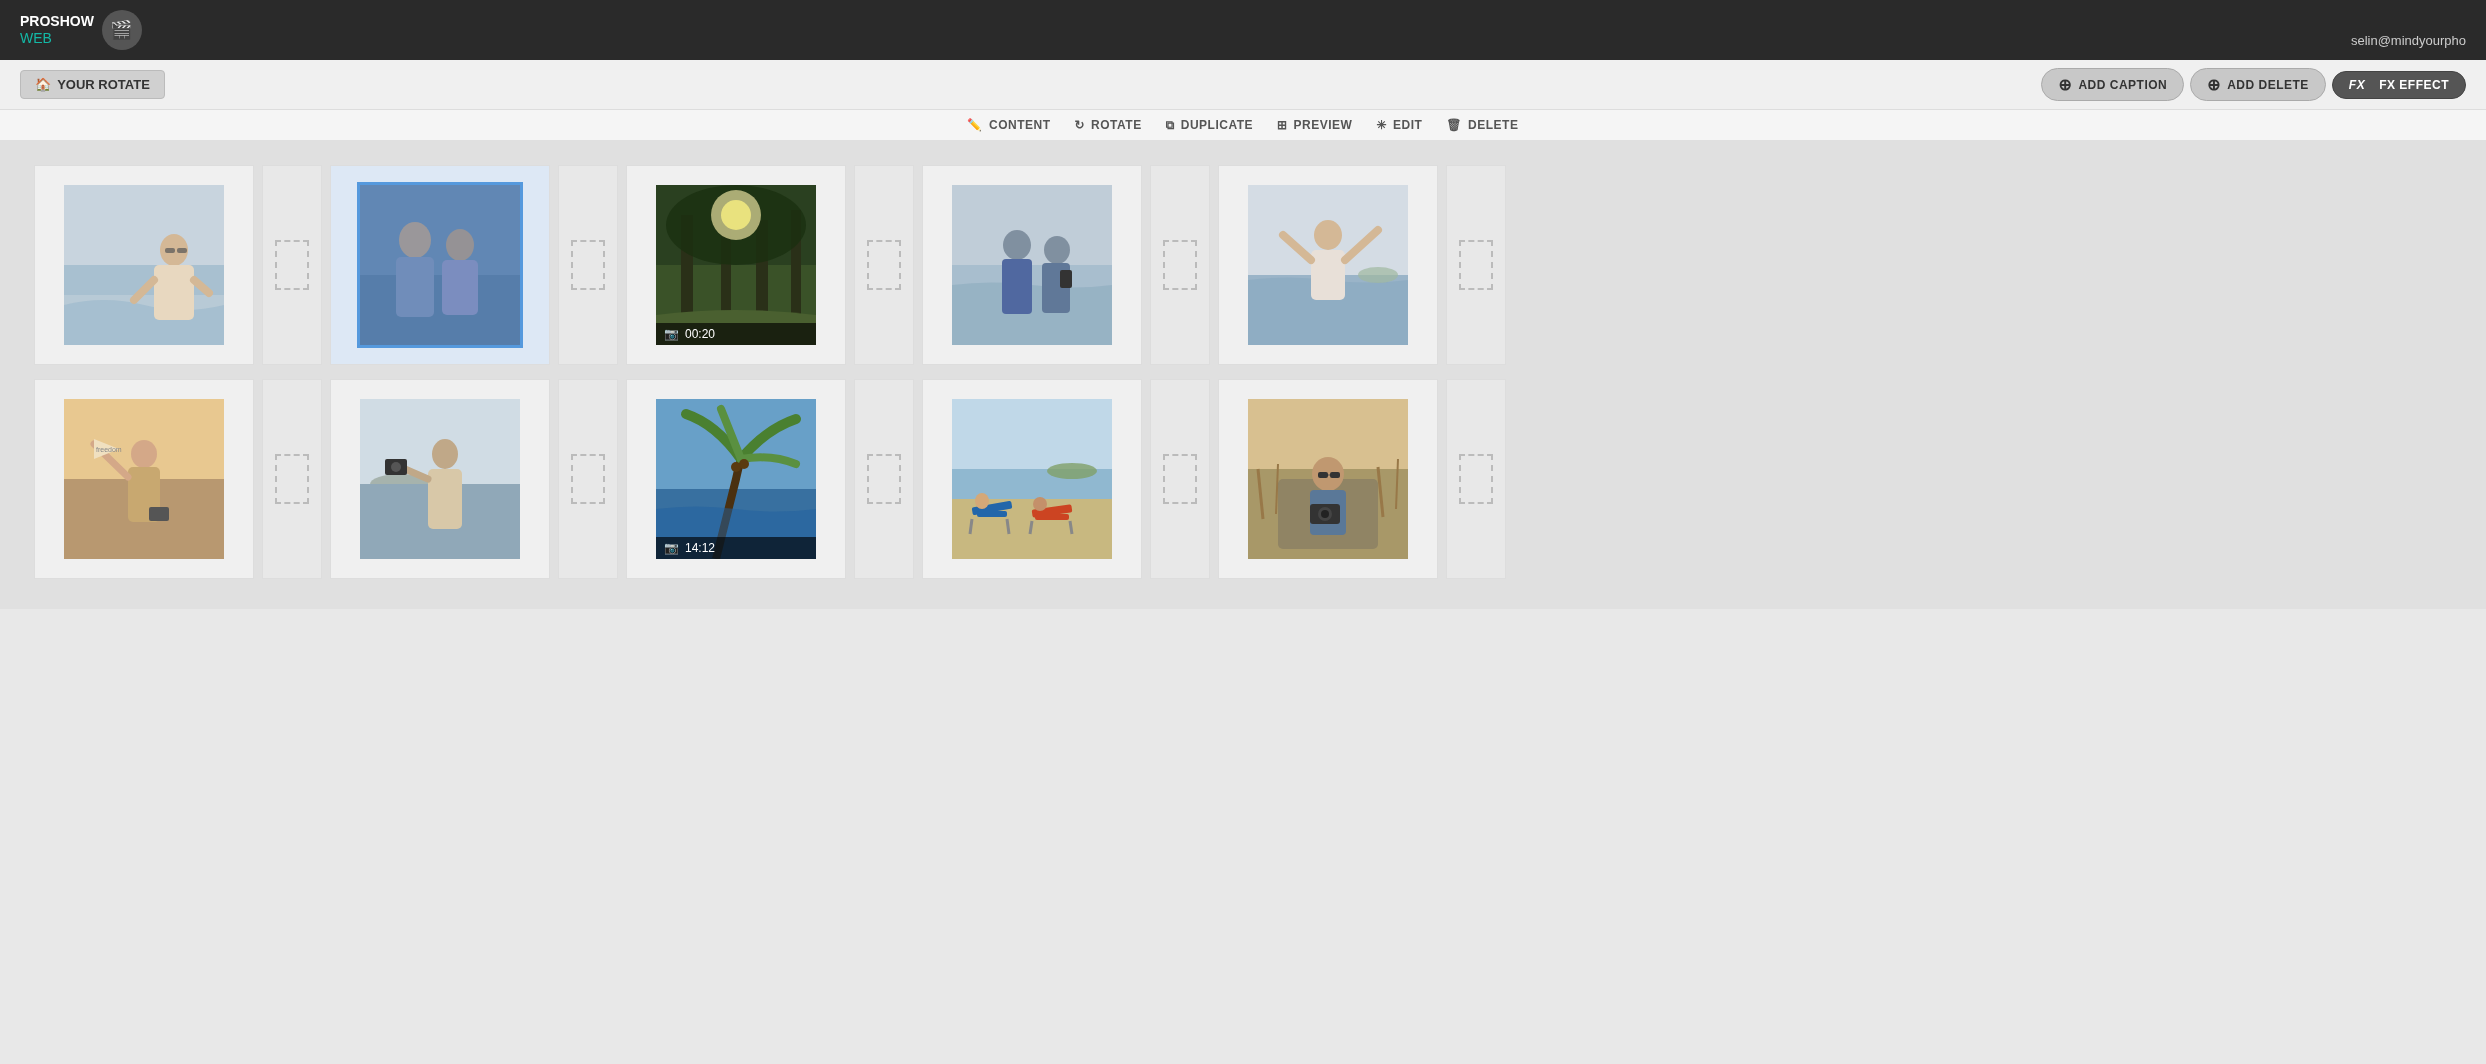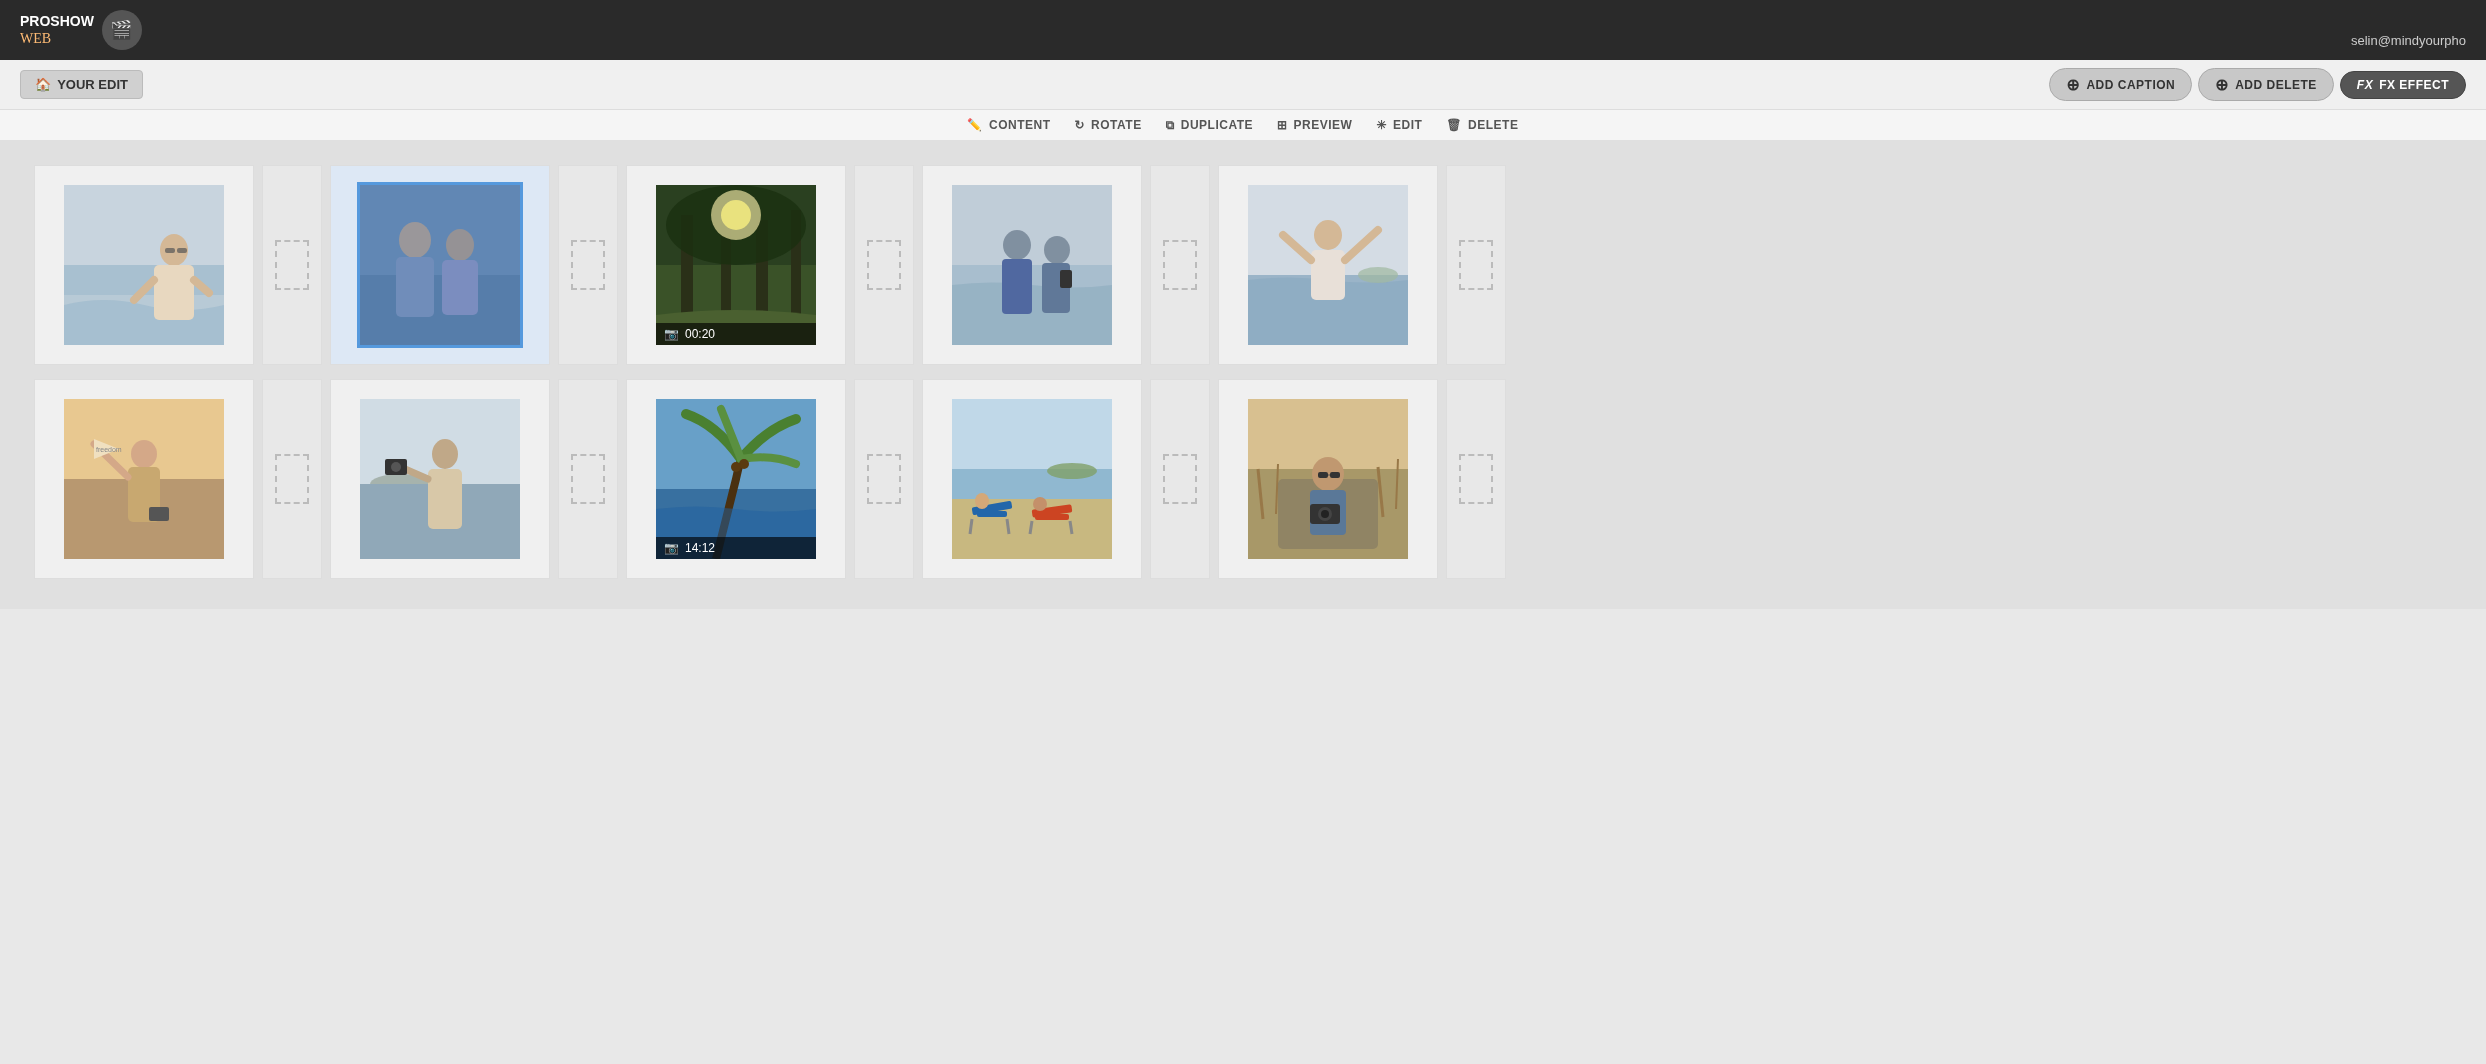--- a/index.html
+++ b/index.html
@@ -23,23 +23,22 @@
       align-items: center;
       gap: 8px;
     }
     .logo-text {
       color: white;
       font-size: 14px;
       font-weight: bold;
       line-height: 1.2;
     }
     .logo-text .web {
-      color: #fdba74;
+      color: #14b8a6;
       font-weight: normal;
-      font-family: Liberation Serif, serif;
     }
     .logo-icon {
       width: 40px;
       height: 40px;
       border-radius: 50%;
       background: #555;
       display: flex;
       align-items: center;
       justify-content: center;
       color: white;
@@ -97,21 +96,21 @@
       background: #555;
       border: 1px solid #444;
       border-radius: 20px;
       padding: 6px 16px;
       font-size: 12px;
       font-weight: bold;
       color: white;
       cursor: pointer;
       display: flex;
       align-items: center;
-      gap: 6px;
+      gap: 14px;
       letter-spacing: 0.5px;
     }
 
     
     .action-bar {
       background: #f5f5f5;
       border-bottom: 1px solid #e0e0e0;
       display: flex;
       align-items: center;
       justify-content: center;
@@ -214,21 +213,21 @@
         <div class="logo-icon">🎬</div>
       </div>
     </div>
   </div>
   <div class="user-email">selin@mindyourpho</div>
 </div>
 
 <div class="toolbar">
   <button class="your-shows-btn">
     <span>🏠</span>
-    <span>YOUR EDIT</span>
+    <span>YOUR ROTATE</span>
   </button>
   <div class="toolbar-right">
     <button class="add-btn">
       <span style="font-size:16px;font-weight:bold;">⊕</span>
       <span>ADD CAPTION</span>
     </button>
     <button class="add-btn">
       <span style="font-size:16px;font-weight:bold;">⊕</span>
       <span>ADD DELETE</span>
     </button>

